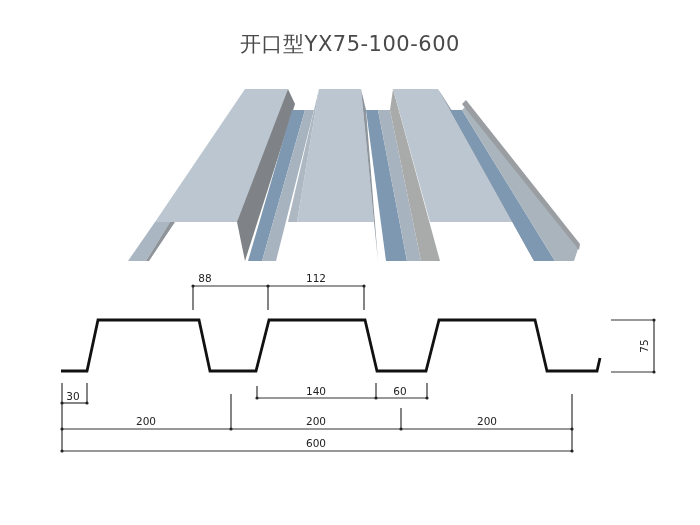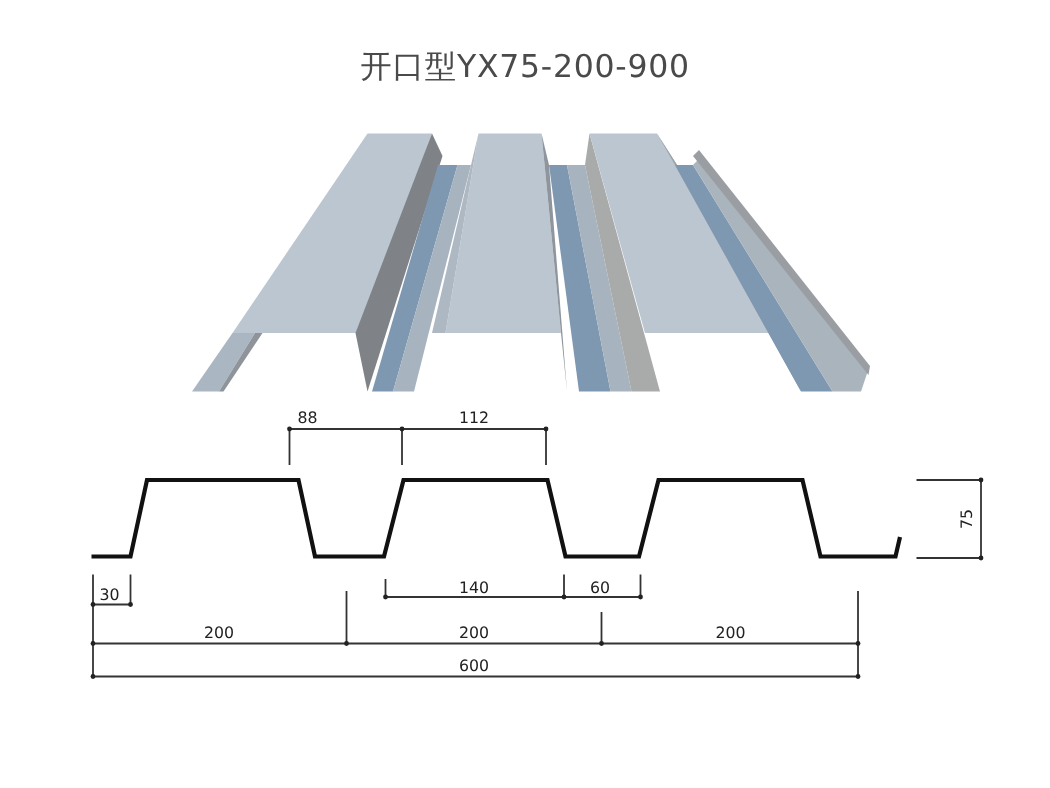--- a/index.html
+++ b/index.html
@@ -4,21 +4,21 @@
   <style>
     html, body { margin: 0; padding: 0; background: #ffffff; }
     body { width: 700px; height: 525px; position: relative; overflow: hidden; font-family: "DejaVu Sans", sans-serif; }
     .title { position: absolute; left: 0; top: 30px; width: 700px; text-align: center; font-size: 21px; color: #4a4a4a; letter-spacing: 0.5px; font-family: "DejaVu Sans", sans-serif; }
     svg.main { position: absolute; left: 0; top: 0; width: 700px; height: 525px; }
     .dimtxt { font-family: "DejaVu Sans", sans-serif; font-size: 10.5px; fill: #222; }
   </style>
 </head>
 <body>
 
-<div class="title">开口型YX75-200-900</div>
+<div class="title">开口型YX75-100-600</div>
 
 <svg class="main" viewBox="0 0 700 525" xmlns="http://www.w3.org/2000/svg">
 
   <g>
 
     <polygon points="128,261 155,222 170,222 146,261" fill="#aab6c2"></polygon>
     <polygon points="146,261 170,222 175,222 149,261" fill="#8e9499"></polygon>
 
     <polygon points="245,89 288,89 240,222 155,222" fill="#bcc6d0"></polygon>
 

